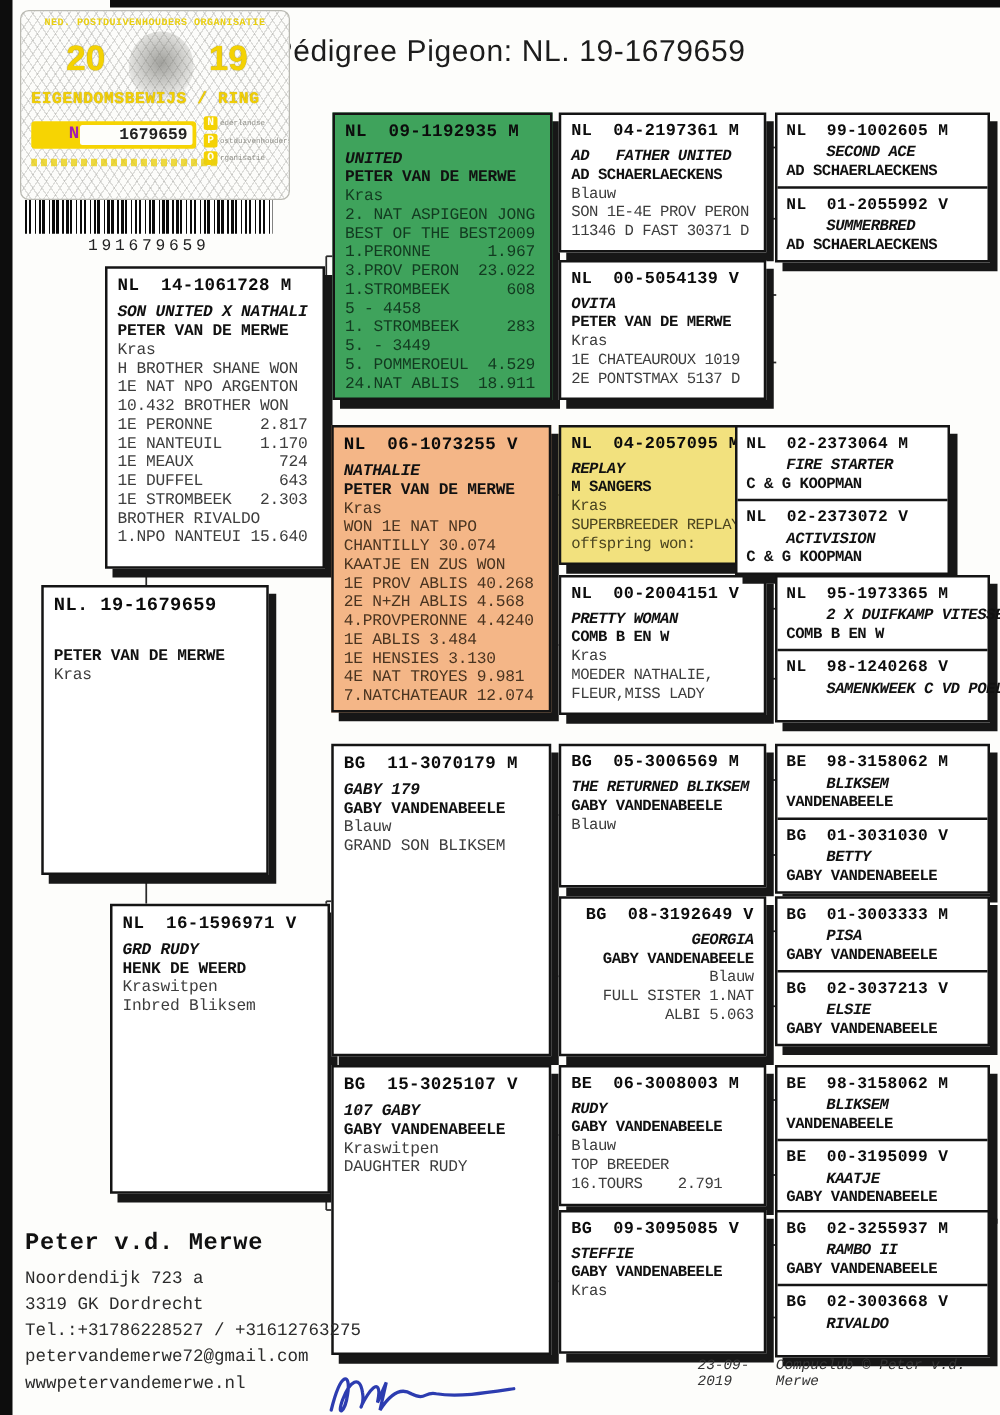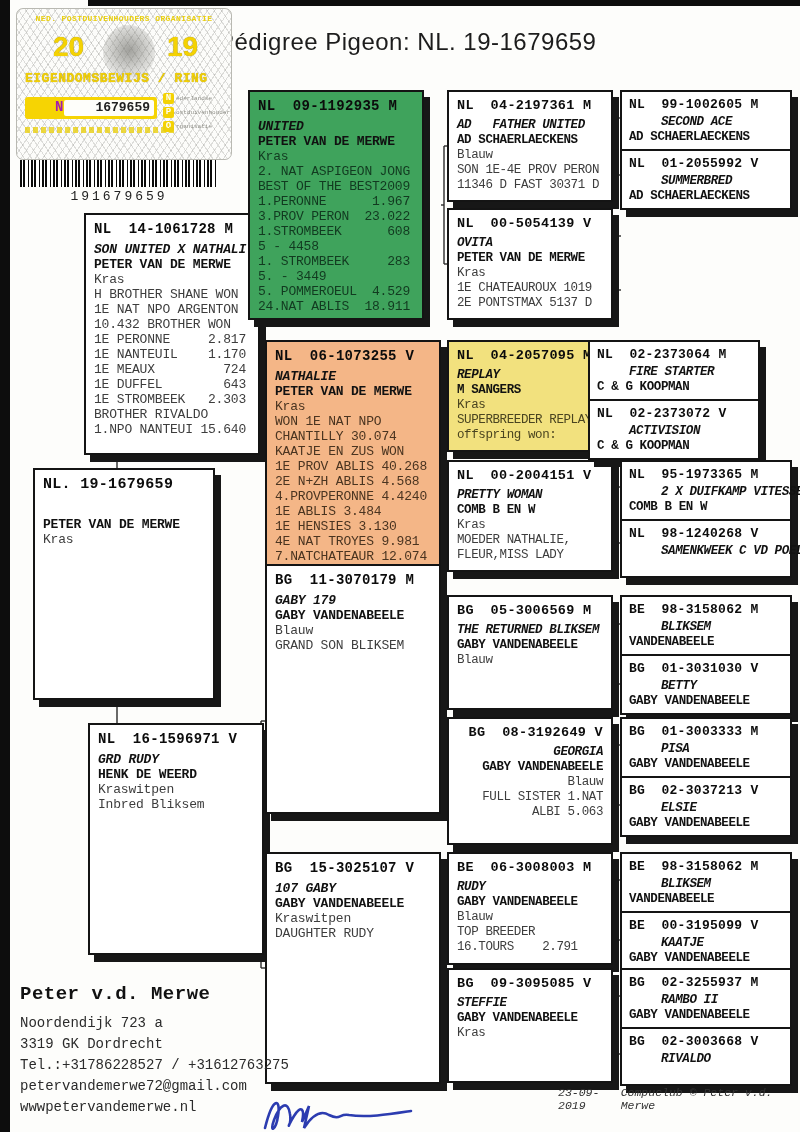--- a/index.html
+++ b/index.html
@@ -210,21 +210,21 @@
   <div class="pbox" style="left:88px;top:723px;width:176px;height:232px;">
     <div class="ring">NL  16-1596971 V</div>
     <div class="pname">GRD RUDY</div>
     <div class="pbreeder">HENK DE WEERD</div>
     <div class="plines">
         <div>Kraswitpen</div>
         <div>Inbred Bliksem</div>
       </div>
   </div>
 
-  <div class="pbox bg-green" style="left:248px;top:90px;width:176px;height:230px;">
+  <div class="pbox bg-green" style="left:266px;top:90px;width:176px;height:230px;">
     <div class="ring">NL  09-1192935 M</div>
     <div class="pname">UNITED</div>
     <div class="pbreeder">PETER VAN DE MERWE</div>
     <div class="plines">
         <div>Kras</div>
         <div>2. NAT ASPIGEON JONG</div>
         <div>BEST OF THE BEST2009</div>
         <div>1.PERONNE      1.967</div>
         <div>3.PROV PERON  23.022</div>
         <div>1.STROMBEEK      608</div>
@@ -246,21 +246,21 @@
         <div>KAATJE EN ZUS WON</div>
         <div>1E PROV ABLIS 40.268</div>
         <div>2E N+ZH ABLIS 4.568</div>
         <div>4.PROVPERONNE 4.4240</div>
         <div>1E ABLIS 3.484</div>
         <div>1E HENSIES 3.130</div>
         <div>4E NAT TROYES 9.981</div>
         <div>7.NATCHATEAUR 12.074</div>
       </div>
   </div>
-  <div class="pbox" style="left:265px;top:564px;width:176px;height:250px;font-family:Liberation Mono, monospace;">
+  <div class="pbox" style="left:265px;top:595px;width:176px;height:250px;font-family:Liberation Mono, monospace;">
     <div class="ring">BG  11-3070179 M</div>
     <div class="pname">GABY 179</div>
     <div class="pbreeder">GABY VANDENABEELE</div>
     <div class="plines">
         <div>Blauw</div>
         <div>GRAND SON BLIKSEM</div>
       </div>
   </div>
   <div class="pbox" style="left:265px;top:852px;width:176px;height:232px;">
     <div class="ring">BG  15-3025107 V</div>

